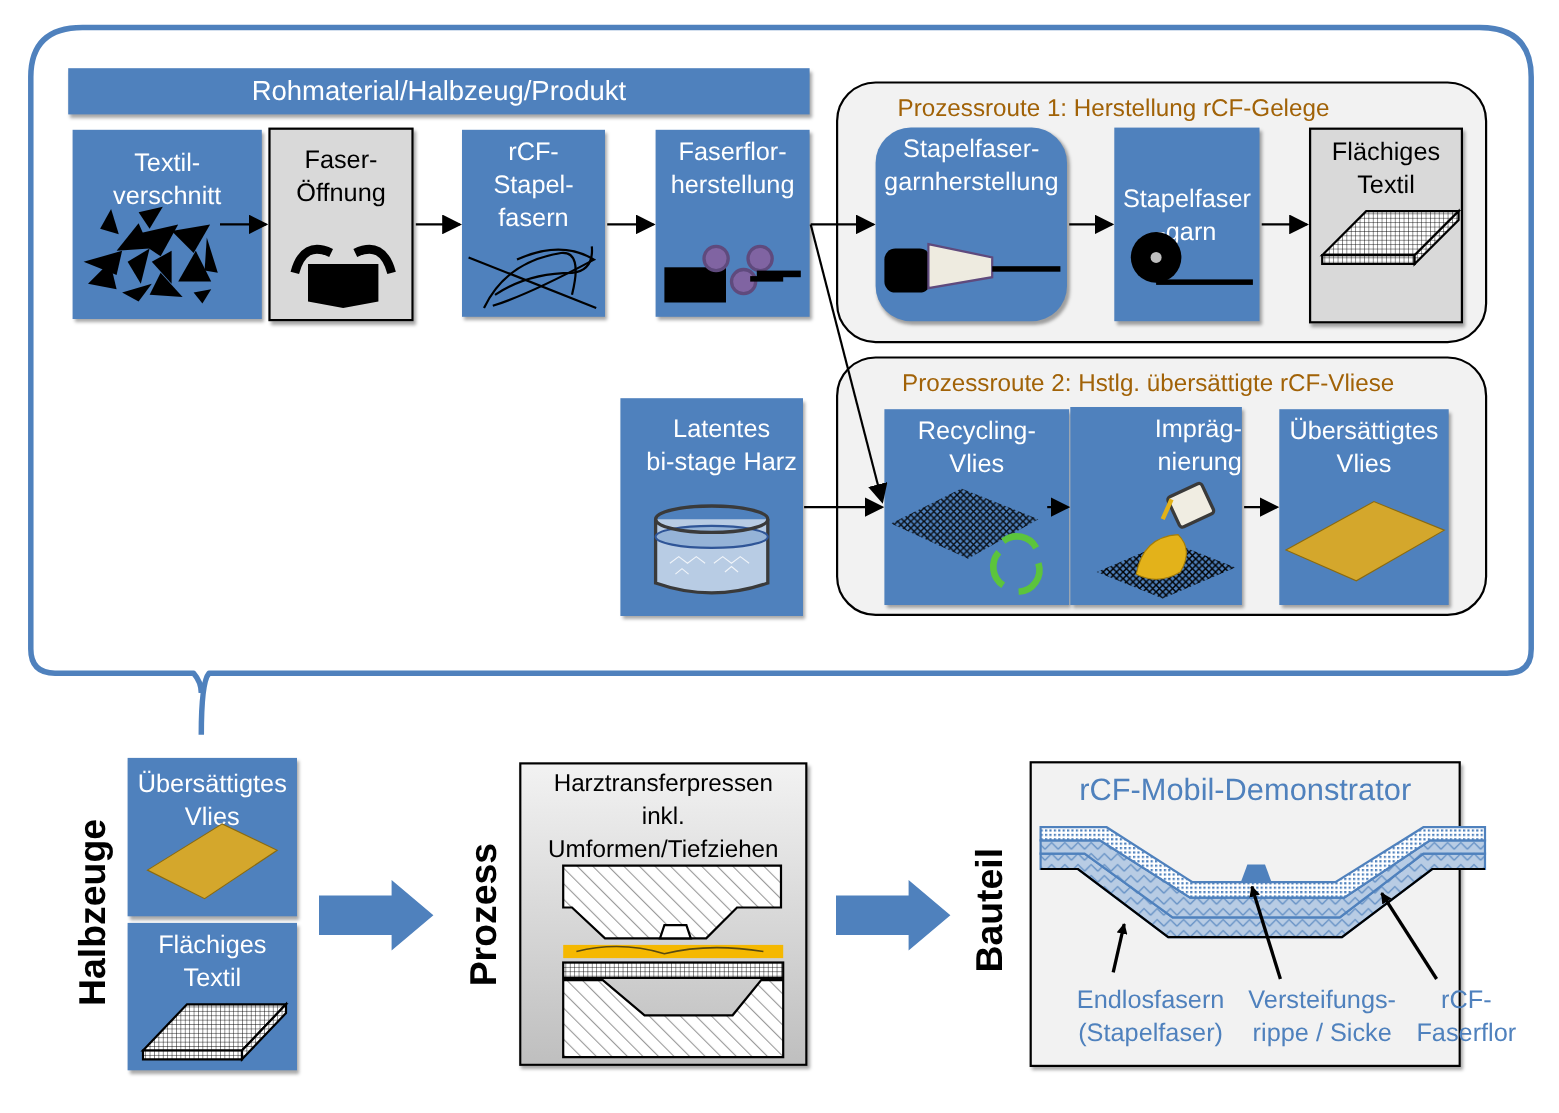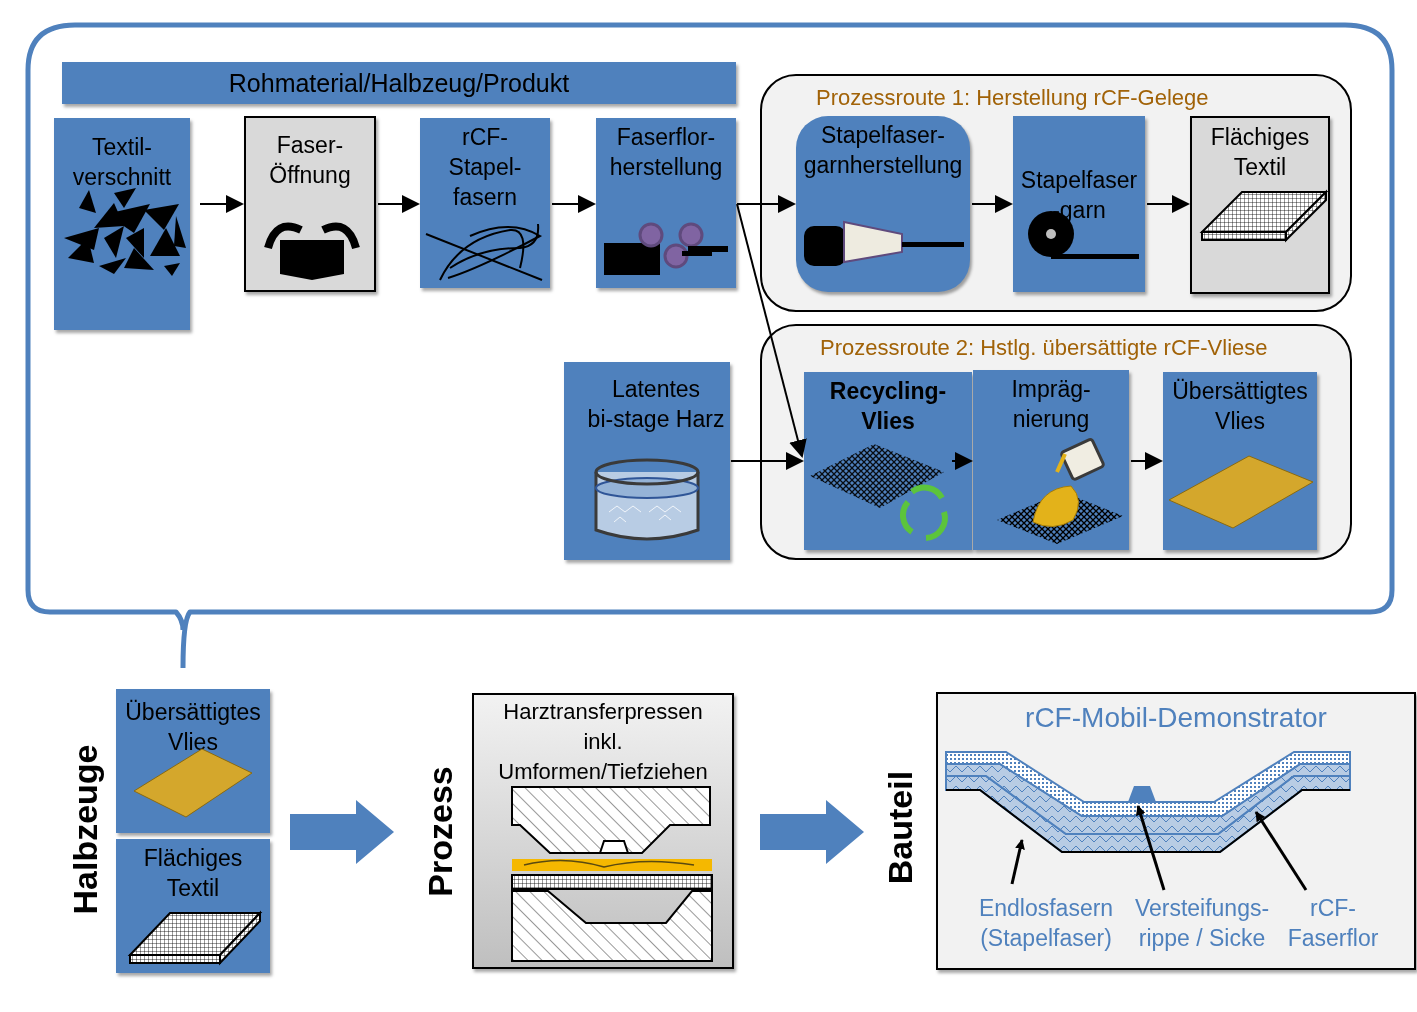--- a/index.html
+++ b/index.html
@@ -1,18 +1,18 @@
 <!DOCTYPE html>
 <html><head>
 <meta charset="utf-8">
 <style>
   html, body { margin:0; padding:0; background:#ffffff; }
   body { width:1417px; height:1012px; position:relative; overflow:hidden;
          font-family:"Liberation Sans", sans-serif; }
-  .bluebox { position:absolute; background:#4f81bd; color:#000000;
+  .bluebox { position:absolute; background:#4f81bd; color:#ffffff;
              box-shadow:2px 3px 3px rgba(0,0,0,0.35); text-align:center; }
   .greybox { position:absolute; background:#d9d9d9; color:#000000; border:2px solid #000;
              box-shadow:2px 3px 3px rgba(0,0,0,0.35); text-align:center; box-sizing:border-box; }
   .lbl { position:absolute; left:0; right:0; font-size:23px; line-height:30px; white-space:pre-line; }
   .route { position:absolute; border:2px solid #000; border-radius:36px; background:#f2f2f2; box-sizing:border-box; }
   .route-title { position:absolute; font-size:22px; color:#a16207; white-space:nowrap; }
   .side-label { position:absolute; font-size:34px; font-weight:bold; color:#000;
                 transform:rotate(-90deg); transform-origin:center center; white-space:nowrap; }
   svg { position:absolute; overflow:visible; }
   .ann { position:absolute; color:#4f81bd; font-size:23px; line-height:30px; text-align:center; white-space:pre-line;padding-left:32px; }
@@ -28,21 +28,21 @@
   <span style="font-size:25px;line-height:42px;">Rohmaterial/Halbzeug/Produkt</span>
 </div>
 
 <div class="route" style="left:760px;top:74px;width:592px;height:238px;">
   <span class="route-title" style="left:54px;top:9px;">Prozessroute 1: Herstellung rCF-Gelege</span>
 </div>
 <div class="route" style="left:760px;top:324px;width:592px;height:236px;">
   <span class="route-title" style="left:58px;top:9px;">Prozessroute 2: Hstlg. übersättigte rCF-Vliese</span>
 </div>
 
-<div class="bluebox" style="left:54px;top:118px;width:136px;height:212px;">
+<div class="bluebox" style="left:66px;top:118px;width:136px;height:172px;padding-left:36px;">
   <div class="lbl" style="top:14px;">Textil-
 verschnitt</div>
   <svg width="136" height="172" style="left:0;top:0;">
     <g fill="#000">
       <polygon points="14,140 34,120 40,145"></polygon>
         <polygon points="40,110 60,85 70,108"></polygon>
       <polygon points="52,96 96,86 80,115"></polygon>
         <polygon points="90,92 125,86 110,112"></polygon>
       <polygon points="10,120 45,110 40,132"></polygon>
         <polygon points="50,120 70,108 62,140"></polygon>
@@ -138,40 +138,40 @@
     <path d="M 32 110 L 32 168 Q 83 186 134 168 L 134 110" fill="#b8cce4" stroke="#3a3a3a" stroke-width="3"></path>
     <ellipse cx="83" cy="126" rx="51" ry="10" fill="#95b3d7" stroke="#2f5597" stroke-width="2"></ellipse>
     <ellipse cx="83" cy="110" rx="51" ry="12" fill="none" stroke="#3a3a3a" stroke-width="3"></ellipse>
     <g stroke="#fff" stroke-width="1" fill="none" opacity="0.8">
       <path d="M 45 150 l 8 -6 l 8 6 l 8 -6 l 8 6 M 85 150 l 8 -6 l 8 6 l 8 -6 l 8 6"></path>
       <path d="M 50 160 l 6 -5 l 6 5 M 95 158 l 6 -5 l 6 5"></path>
     </g>
   </svg>
 </div>
 
-<div class="bluebox" style="left:804px;top:372px;width:168px;height:178px;font-weight:bold;">
+<div class="bluebox" style="left:804px;top:372px;width:168px;height:178px;">
   <div class="lbl" style="top:4px;">Recycling-
 Vlies</div>
   <svg width="146" height="178" style="left:0;top:0;">
     <defs>
       <pattern id="mesh" width="6" height="6" patternUnits="userSpaceOnUse">
         <path d="M0 6 L6 0 M0 0 L6 6" stroke="#000" stroke-width="1.3"></path>
       </pattern>
     </defs>
     <polygon points="6,104 70,72 140,100 76,136" fill="url(#mesh)" opacity="0.9"></polygon>
     <g fill="none" stroke="#5cc43c" stroke-width="6">
       <path d="M 108 120 A 20 20 0 0 1 138 126"></path>
       <path d="M 140 140 A 20 20 0 0 1 122 166"></path>
       <path d="M 108 160 A 20 20 0 0 1 104 130"></path>
     </g>
   </svg>
 </div>
 
 <div class="bluebox" style="left:973px;top:370px;width:156px;height:180px;">
-  <div class="lbl" style="top:4px;">Impräg-
+  <div class="lbl" style="top:4px;text-align:right;">Impräg-
 nierung</div>
   <svg width="156" height="180" style="left:0;top:0;">
     <polygon points="24,150 90,122 150,146 84,174" fill="url(#mesh)"></polygon>
     <path d="M 60 152 Q 66 118 98 116 Q 112 130 100 150 Q 80 162 60 152 Z" fill="#e3b21a" stroke="#a47d0a"></path>
     <g transform="rotate(-25 110 88)">
       <rect x="92" y="74" width="34" height="30" fill="#f0ede2" stroke="#3a3a3a" stroke-width="3" rx="3"></rect>
     </g>
     <path d="M 92 84 L 84 102" stroke="#e3b21a" stroke-width="4"></path>
   </svg>
 </div>
@@ -261,21 +261,21 @@
     <polygon points="126,158 130,146 150,146 154,158" fill="#fff" stroke="#000" stroke-width="2"></polygon>
     <rect x="38" y="164" width="200" height="12" fill="#f5b800"></rect>
     <path d="M 50 170 Q 90 160 130 172 Q 170 162 220 170" fill="none" stroke="#5a4a10" stroke-width="1.5"></path>
     <rect x="38" y="180" width="200" height="14" fill="url(#grid3)" stroke="#000" stroke-width="2"></rect>
     <path d="M 38 196 L 74 196 L 112 228 L 192 228 L 218 196 L 238 196 L 238 266 L 38 266 Z" fill="url(#hatch)" stroke="#000" stroke-width="2"></path>
   </svg>
 </div>
 
 <div class="side-label" style="left:830px;top:808px;width:140px;text-align:center;">Bauteil</div>
 
-<div style="position:absolute;left:936px;top:692px;width:480px;height:278px;border:2px solid #000;box-sizing:border-box;background:#f2f2f2;box-shadow:2px 3px 3px rgba(0,0,0,0.35);padding-left:12px;">
+<div style="position:absolute;left:936px;top:692px;width:392px;height:278px;border:2px solid #000;box-sizing:border-box;background:#f2f2f2;box-shadow:2px 3px 3px rgba(0,0,0,0.35);padding-left:12px;">
   <div style="position:absolute;left:0;right:0;top:8px;text-align:center;color:#4f81bd;font-size:28px;">rCF-Mobil-Demonstrator</div>
   <svg width="420" height="278" style="left:0;top:0;">
     <defs>
       <pattern id="dots" width="4" height="4" patternUnits="userSpaceOnUse">
         <rect width="4" height="4" fill="#fff"></rect>
           <rect width="2" height="2" fill="#4f81bd"></rect>
       </pattern>
       <pattern id="zig" width="12" height="10" patternUnits="userSpaceOnUse">
         <rect width="12" height="10" fill="#b8cce4"></rect>
           <path d="M0 8 L6 2 L12 8" stroke="#4f81bd" stroke-width="1" fill="none"></path>

